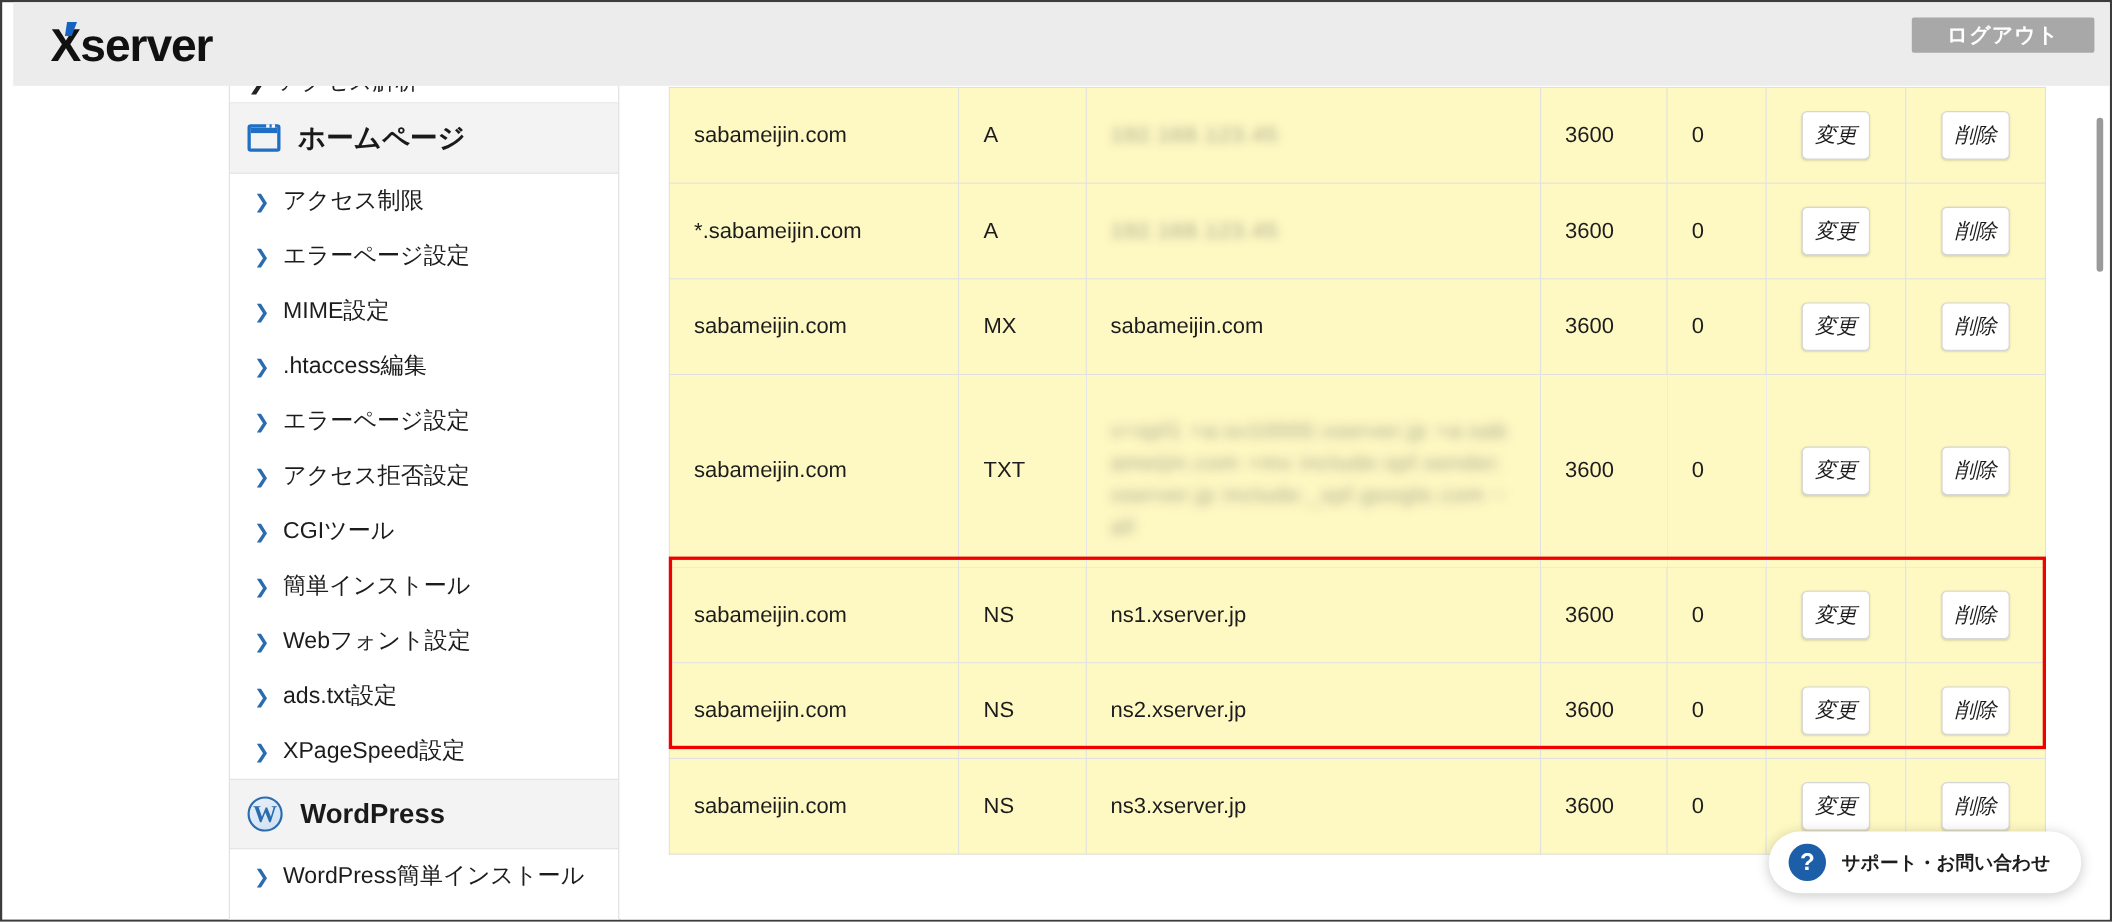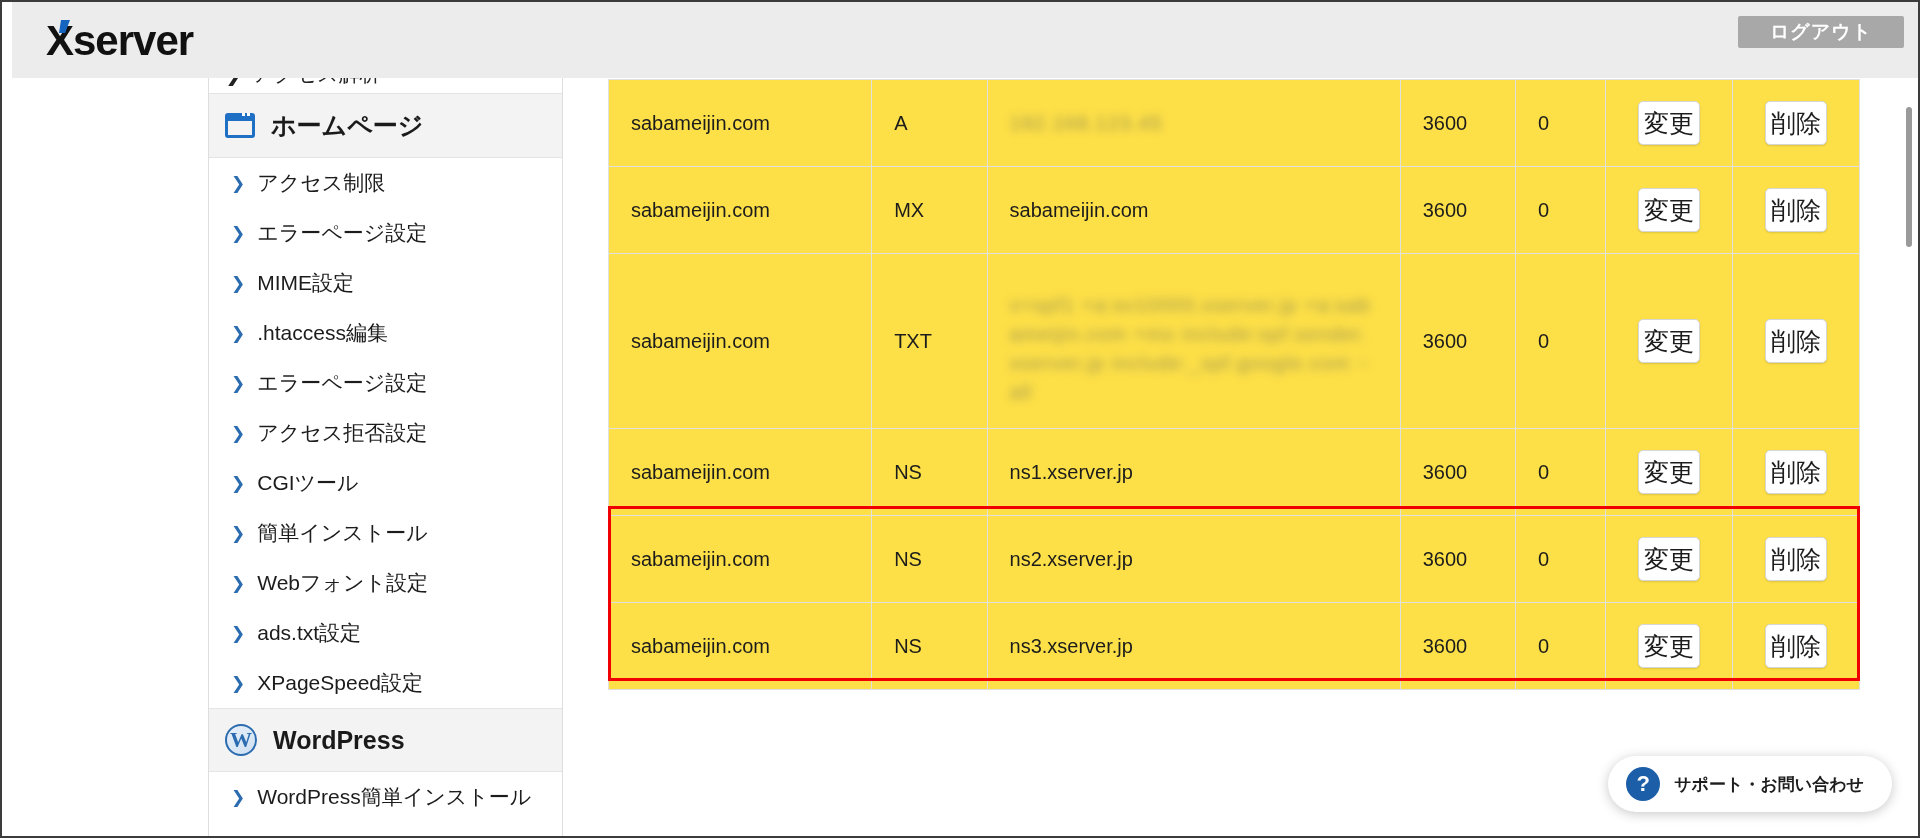--- a/index.html
+++ b/index.html
@@ -129,41 +129,42 @@
     border-collapse: collapse;
     table-layout: fixed;
     width: 1252px;
     font-size: 20px; color: #1c1c1c;
   }
   table.dns td {
     border: 1px solid #e0e0e0;
     padding: 0 22px;
     vertical-align: middle;
     height: 87px;
-    background: #fde047;
+    background: #fef9c3;
   }
   .c-host  { width: 228px; }
   .c-type  { width: 100px; }
   .c-cont  { width: 358px; }
   .c-ttl   { width: 100px; }
   .c-pri   { width: 78px;  }
   .c-edit  { width: 110px; }
   .c-del   { width: 110px; }
 
   td.btn-cell { text-align: center; padding: 0; }
   .mini-btn {
     display: inline-flex; align-items: center; justify-content: center;
     width: 62px; height: 44px;
     background: #ffffff;
     border: 1px solid #d6d6d6;
     border-radius: 5px;
     box-shadow: 0 1px 2px rgba(0,0,0,.13);
-    font-size: 25px; color: #1c1c1c;
+    font-size: 19px; color: #1c1c1c;
     font-family: "Liberation Sans", sans-serif;
     cursor: pointer;
+    font-style: italic;
   }
 
   
   .redacted {
     display: inline-block;
     color: rgba(90,90,90,.55);
     filter: blur(5px);
     user-select: none;
     letter-spacing: 1px;
     line-height: 1.45;
@@ -323,20 +324,29 @@
           <td>sabameijin.com</td>
           <td>A</td>
           <td><span class="redacted ip">192.168.123.45</span></td>
           <td>3600</td>
           <td>0</td>
           <td class="btn-cell"><span class="mini-btn">変更</span></td>
           <td class="btn-cell"><span class="mini-btn">削除</span></td>
         </tr>
 
 
+        <tr>
+          <td>*.sabameijin.com</td>
+          <td>A</td>
+          <td><span class="redacted ip">192.168.123.45</span></td>
+          <td>3600</td>
+          <td>0</td>
+          <td class="btn-cell"><span class="mini-btn">変更</span></td>
+          <td class="btn-cell"><span class="mini-btn">削除</span></td>
+        </tr>
 
         <tr>
           <td>sabameijin.com</td>
           <td>MX</td>
           <td>sabameijin.com</td>
           <td>3600</td>
           <td>0</td>
           <td class="btn-cell"><span class="mini-btn">変更</span></td>
           <td class="btn-cell"><span class="mini-btn">削除</span></td>
         </tr>

